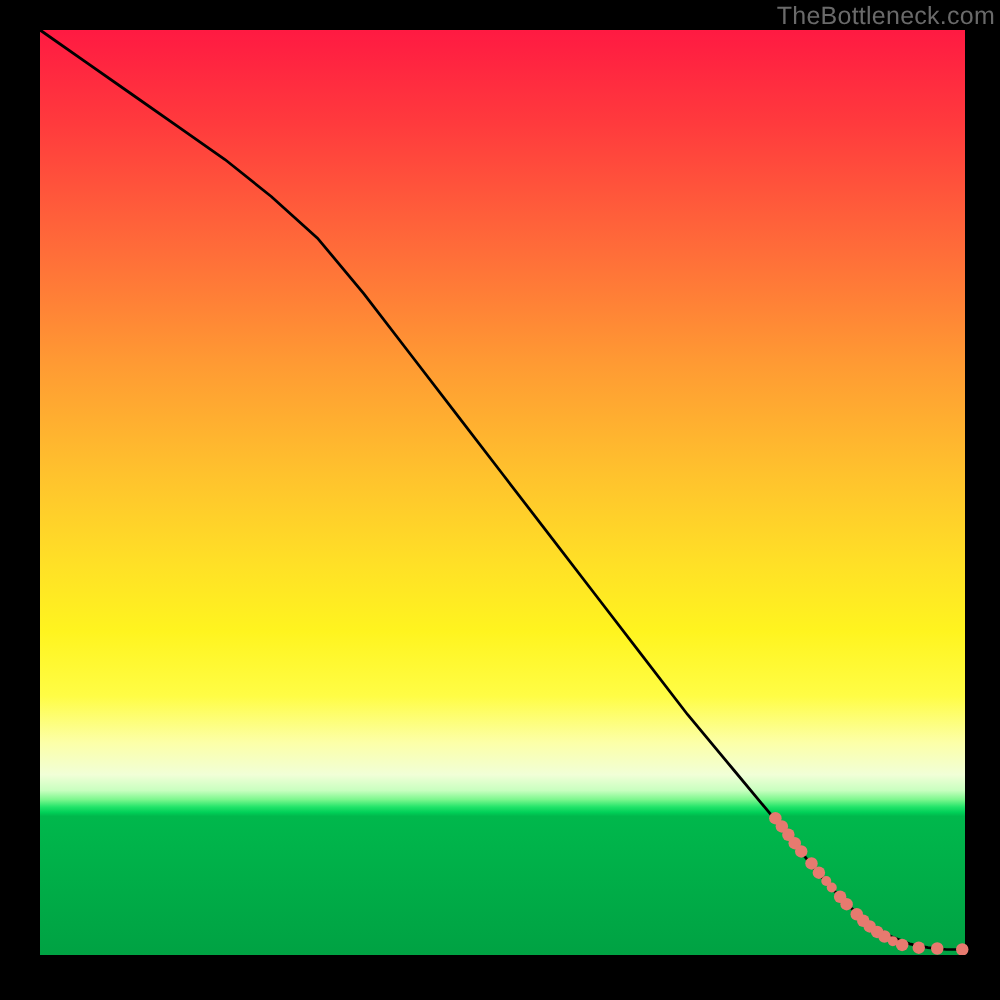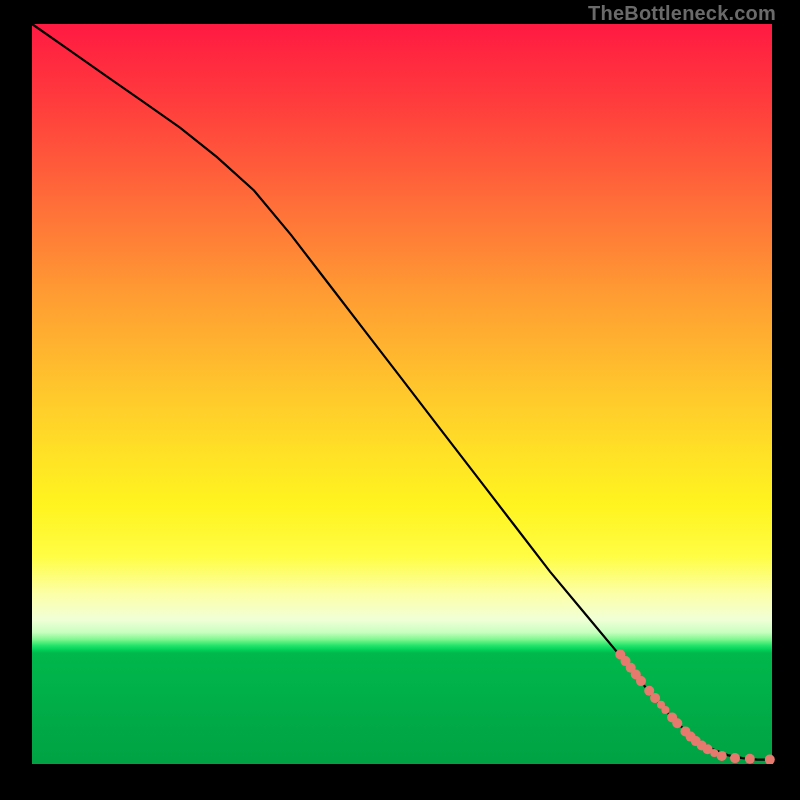--- a/index.html
+++ b/index.html
@@ -46,24 +46,24 @@
     position: absolute;
     left: 32px;
     top: 764px;
     width: 740px;
     height: 8px;
     background: #000;
   }
   .watermark {
     position: absolute;
     top: 2px;
-    right: 24px;
+    right: 4px;
     color: #6a6a6a;
     font-size: 20px;
-    font-weight: 700;
+    font-weight: 400;
     letter-spacing: 0.2px;
     text-align: center;
   }
   svg.lines {
     position: absolute;
     left: 0;
     top: 0;
     width: 740px;
     height: 740px;
     overflow: visible;

